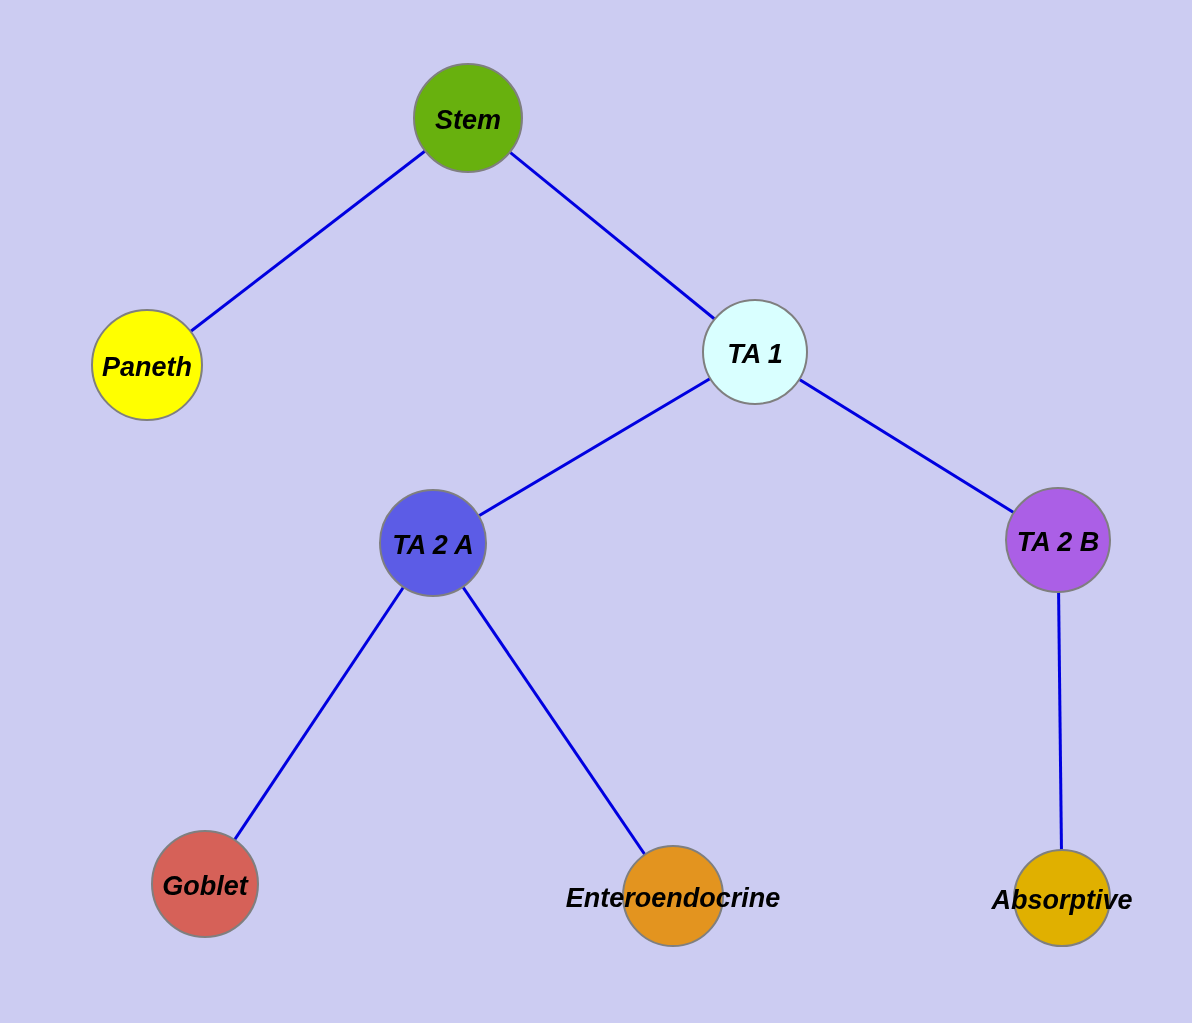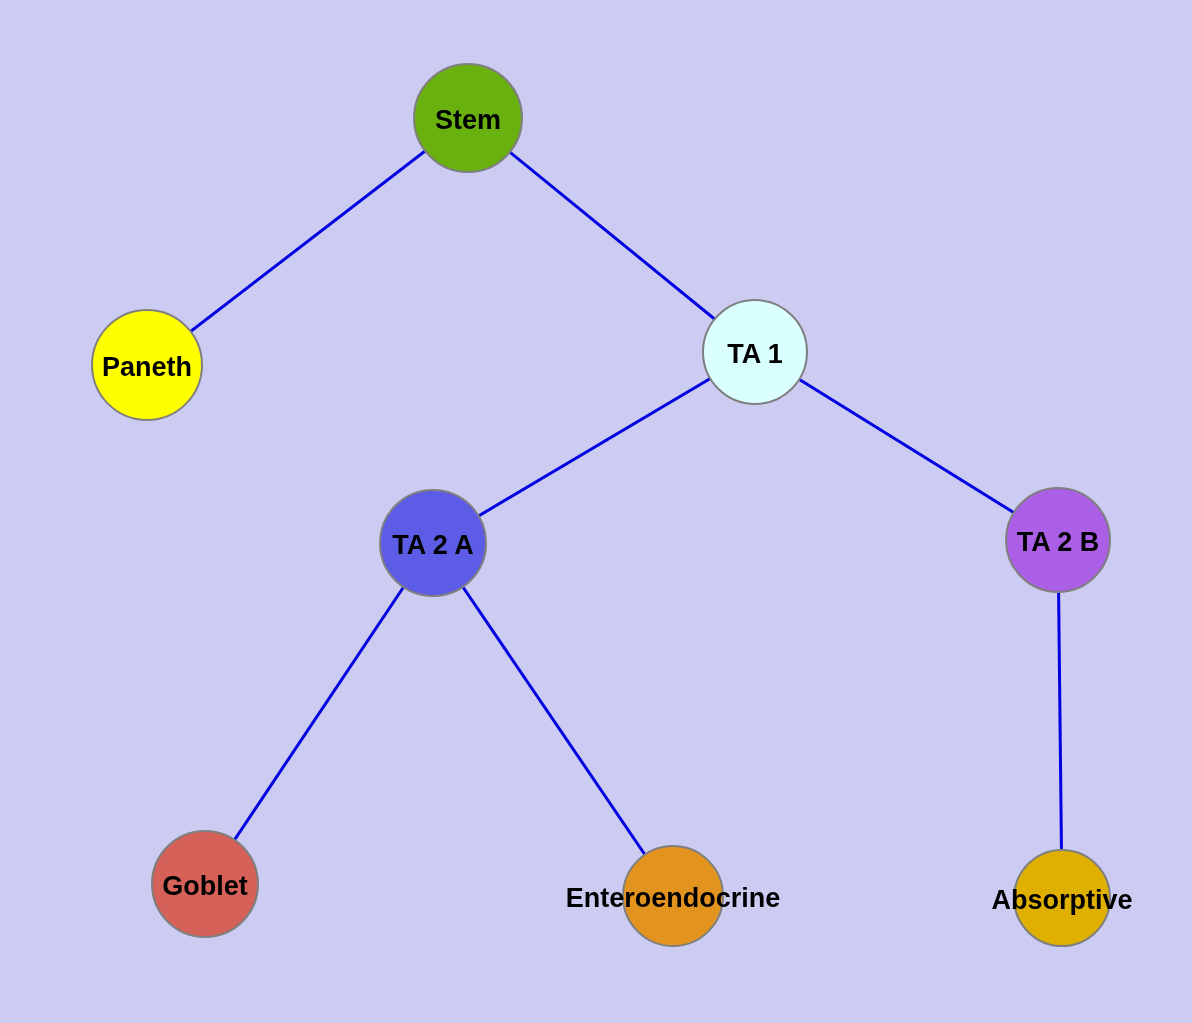--- a/index.html
+++ b/index.html
@@ -9,20 +9,21 @@
   body {
     width: 1192px;
     height: 1023px;
     overflow: hidden;
     font-family: "Liberation Sans", sans-serif;
     background: #ffffff;
   }
   #graph-wrap {
     width: 1192px;
     height: 849px;
+    font-style: italic;
   }
   #canvas {
     display: block;
   }
   .node-label {
     font-family: "Liberation Sans", sans-serif;
     font-weight: bold;
     font-size: 27px;
   }
 </style>

